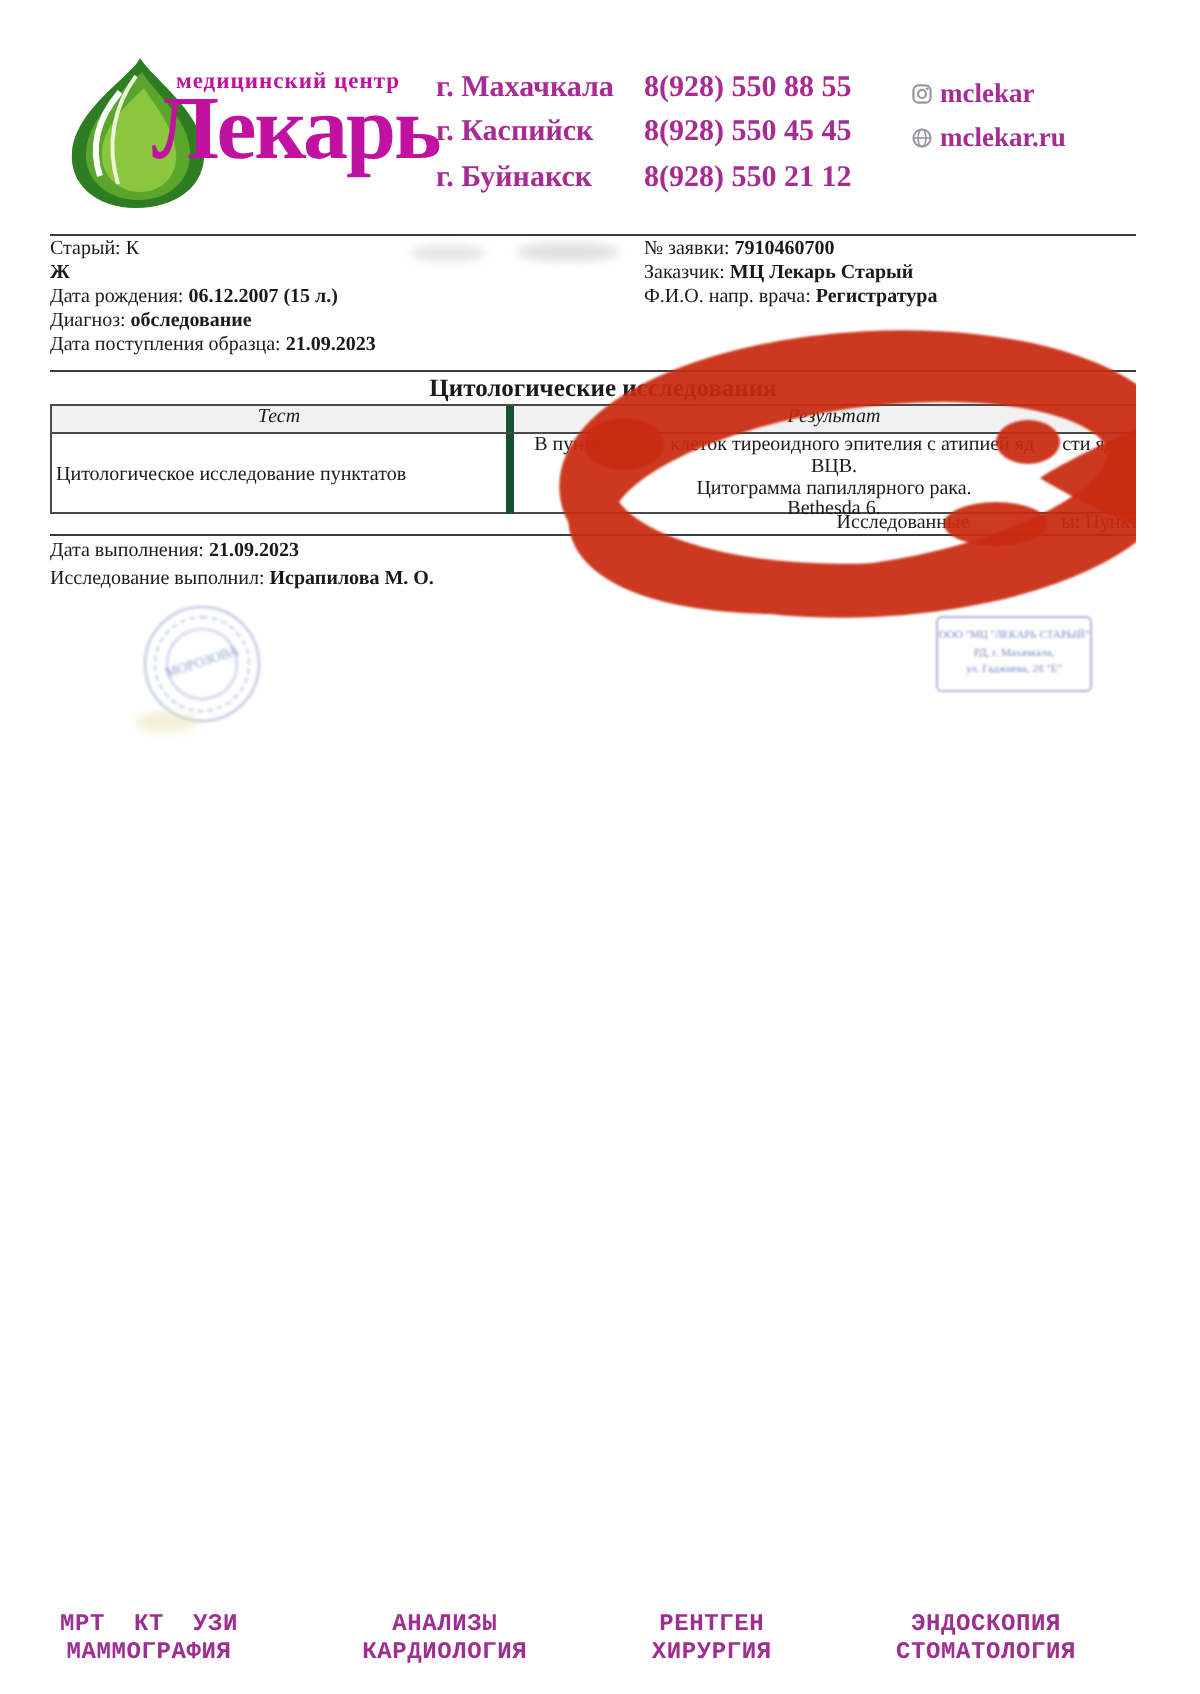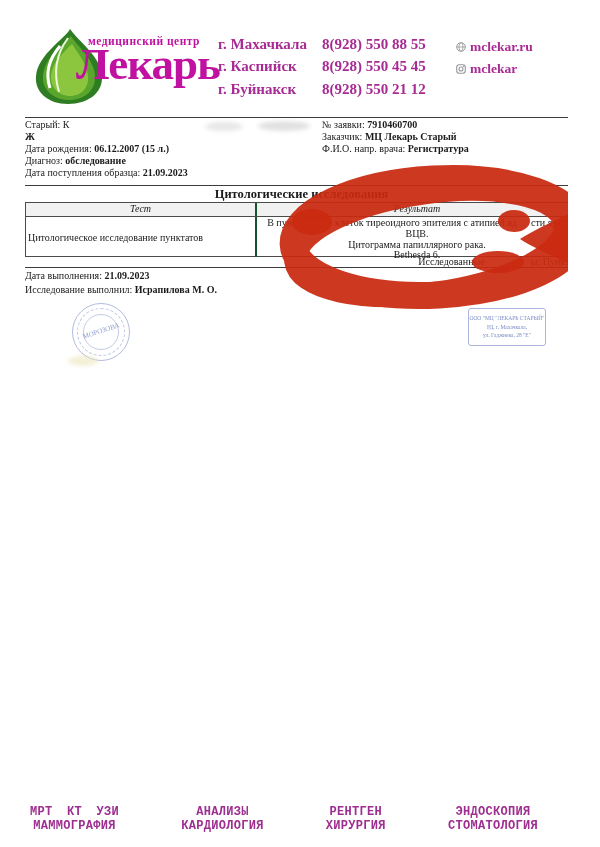--- a/index.html
+++ b/index.html
@@ -20,21 +20,21 @@
   
   .pline{font-size:10px;line-height:12px;white-space:nowrap;}
 
   
   .sec-title{position:absolute;left:25px;top:187px;width:553px;text-align:center;
              font-size:12.5px;font-weight:bold;}
   .rtable{position:absolute;left:25px;top:202px;width:553px;height:55px;
           border:1px solid #4a4a4a;box-sizing:border-box;font-size:10px;}
   .rt-head{display:flex;height:13px;border-bottom:1px solid #4a4a4a;background:#f1f1f1;}
   .rt-head .cell{font-style:italic;text-align:center;line-height:12px;}
-  .cell-test{width:231px;border-right:2px solid #14532d;box-sizing:border-box;}
+  .cell-test{width:231px;border-right:4px solid #14532d;box-sizing:border-box;}
   .cell-res{width:320px;}
   .rt-body{display:flex;height:40px;}
   .test-name{display:flex;align-items:center;padding-left:2px;}
   .res-cell{padding-top:1px;line-height:10.8px;text-align:center;}
   .r1{display:flex;justify-content:center;white-space:nowrap;}
   .gap1{width:34px;} .gap2{width:14px;}
   .materials{position:absolute;left:25px;top:257px;width:553px;display:flex;
              justify-content:flex-end;font-size:10px;line-height:10px;}
   .mgap{width:46px;}
 
@@ -89,33 +89,33 @@
 
     <div class="hcol" style="left:322px;color:#a82b93;">
       <div>8(928) 550 88 55</div>
       <div>8(928) 550 45 45</div>
       <div>8(928) 550 21 12</div>
     </div>
 
     <div class="ccol" style="color:#a82b93;">
       <div class="crow">
         <svg class="cicon" viewBox="0 0 10 10">
+          <rect x="0.7" y="0.7" width="8.6" height="8.6" rx="2.6" fill="none" stroke="#98989d" stroke-width="1.1"></rect>
+          <circle cx="5" cy="5" r="2" fill="none" stroke="#98989d" stroke-width="1.1"></circle>
+          <circle cx="7.6" cy="2.4" r="0.7" fill="#98989d"></circle>
+        </svg>
+        <span>mclekar</span>
+      </div>
+      <div class="crow">
+        <svg class="cicon" viewBox="0 0 10 10">
           <circle cx="5" cy="5" r="4.3" fill="none" stroke="#98989d" stroke-width="1"></circle>
           <ellipse cx="5" cy="5" rx="2" ry="4.3" fill="none" stroke="#98989d" stroke-width="0.8"></ellipse>
           <line x1="0.7" y1="5" x2="9.3" y2="5" stroke="#98989d" stroke-width="0.8"></line>
         </svg>
         <span>mclekar.ru</span>
-      </div>
-      <div class="crow">
-        <svg class="cicon" viewBox="0 0 10 10">
-          <rect x="0.7" y="0.7" width="8.6" height="8.6" rx="2.6" fill="none" stroke="#98989d" stroke-width="1.1"></rect>
-          <circle cx="5" cy="5" r="2" fill="none" stroke="#98989d" stroke-width="1.1"></circle>
-          <circle cx="7.6" cy="2.4" r="0.7" fill="#98989d"></circle>
-        </svg>
-        <span>mclekar</span>
       </div>
     </div>
   </div>
 
   <div class="hrline" style="top:117px;"></div>
 
   <div class="abs" style="left:25px;top:119px;">
     <div class="pline">
       <span>Старый:</span>
       <span>К</span>

